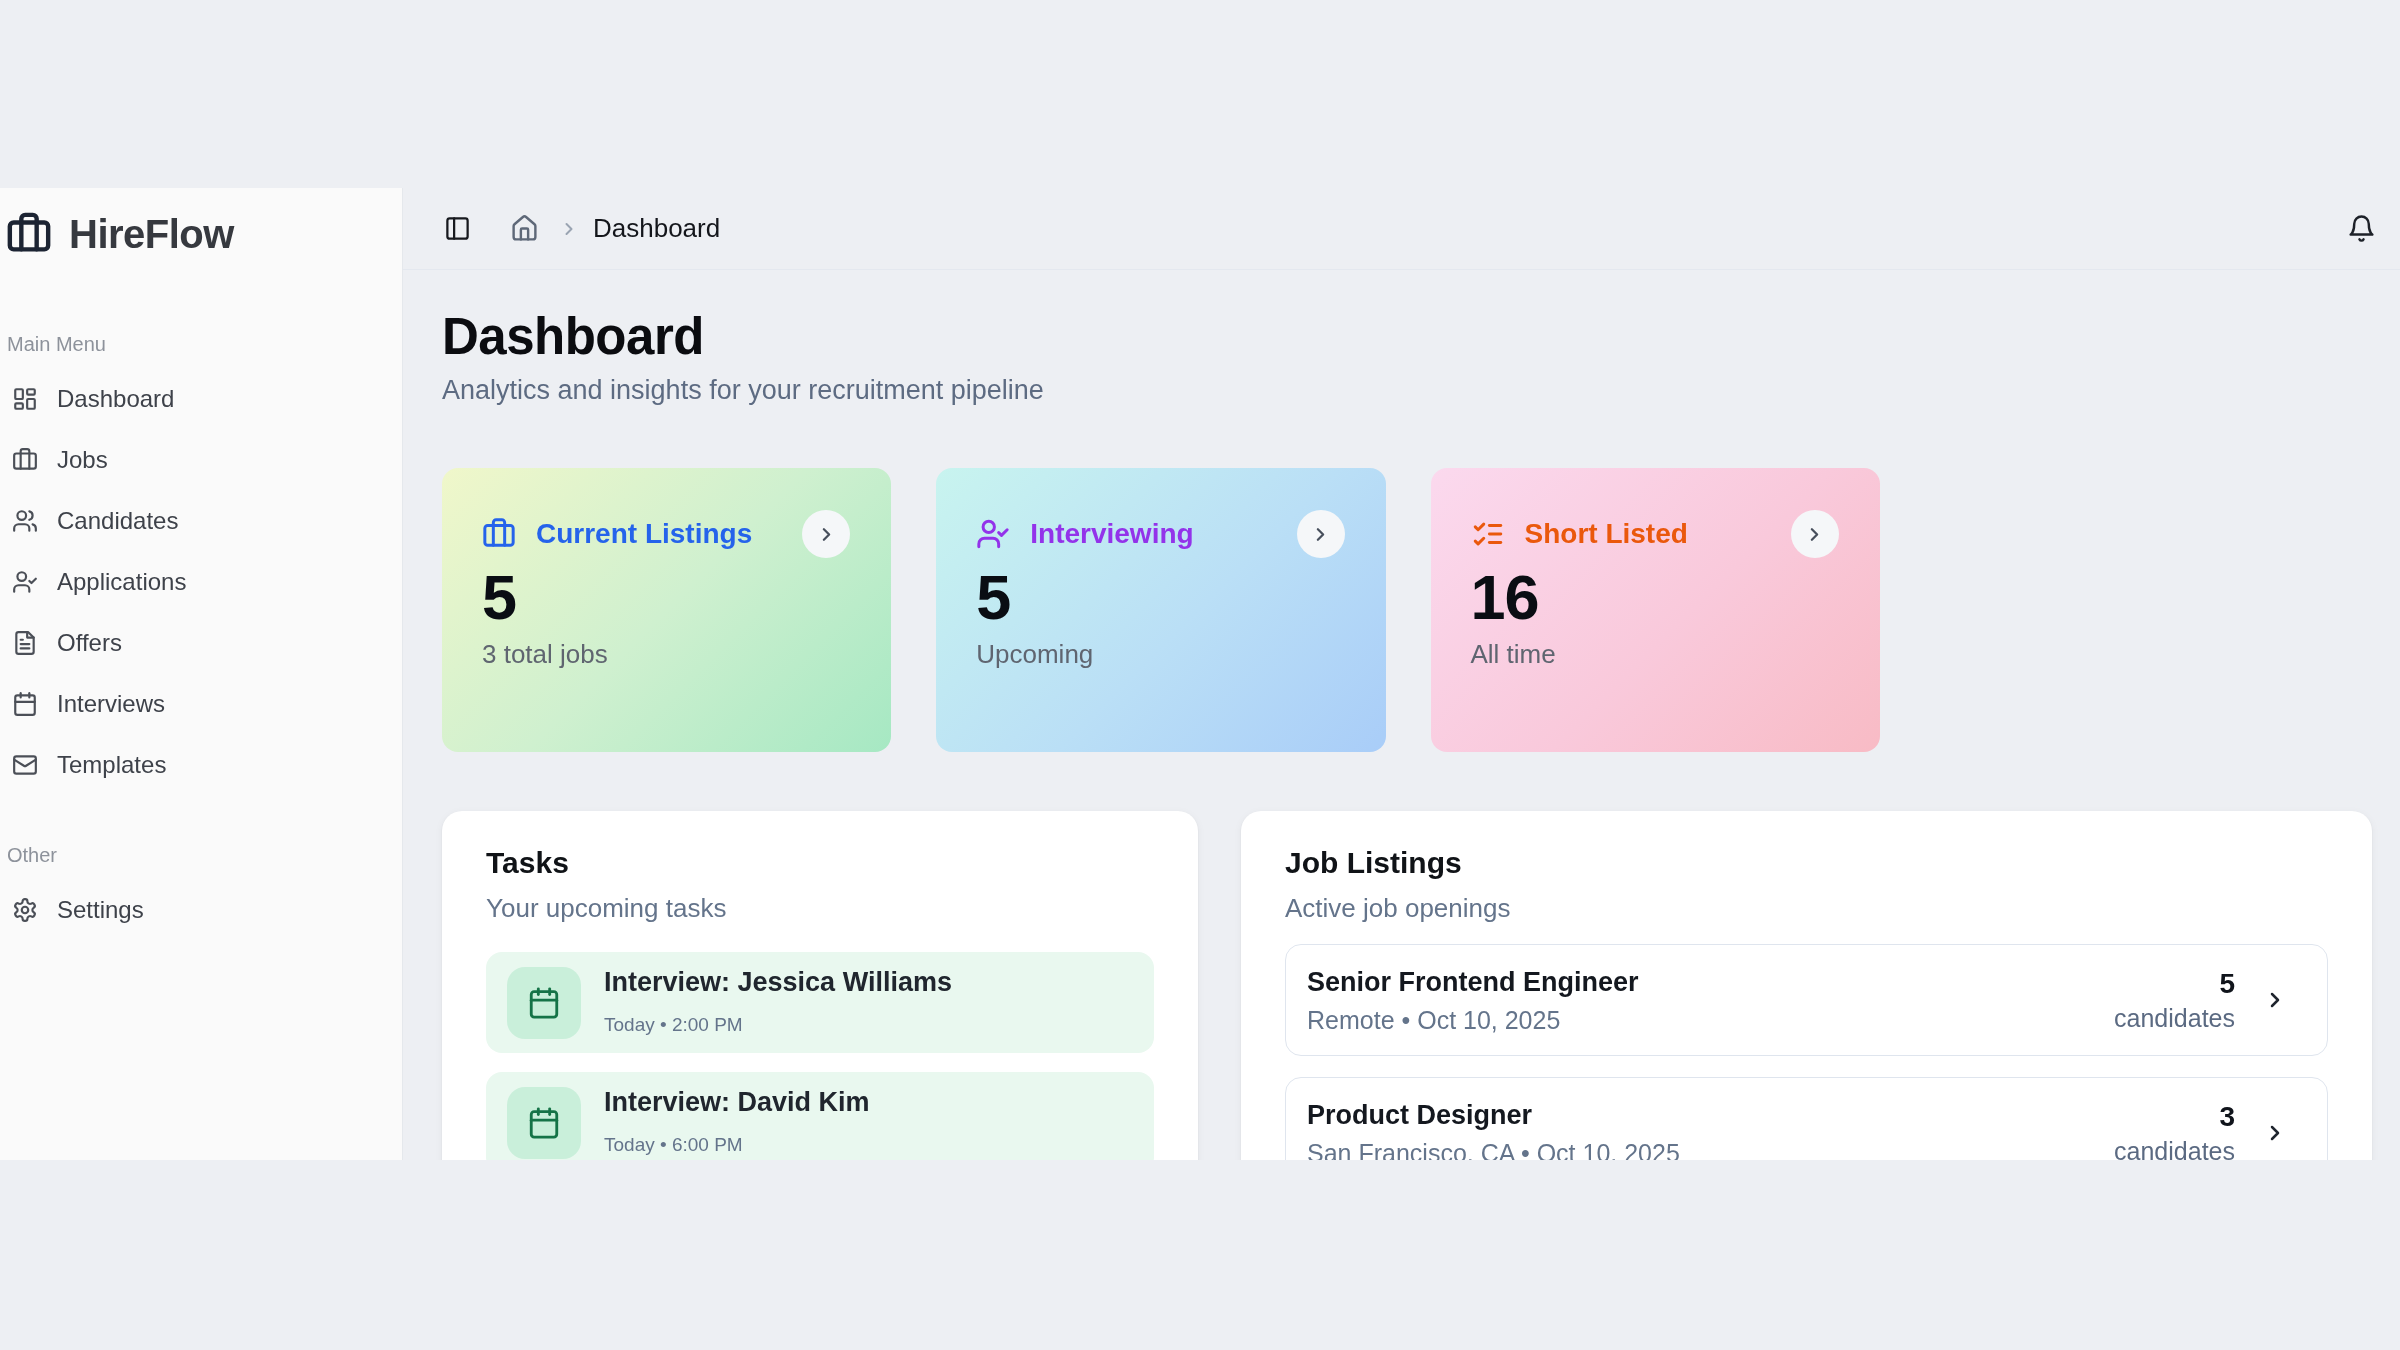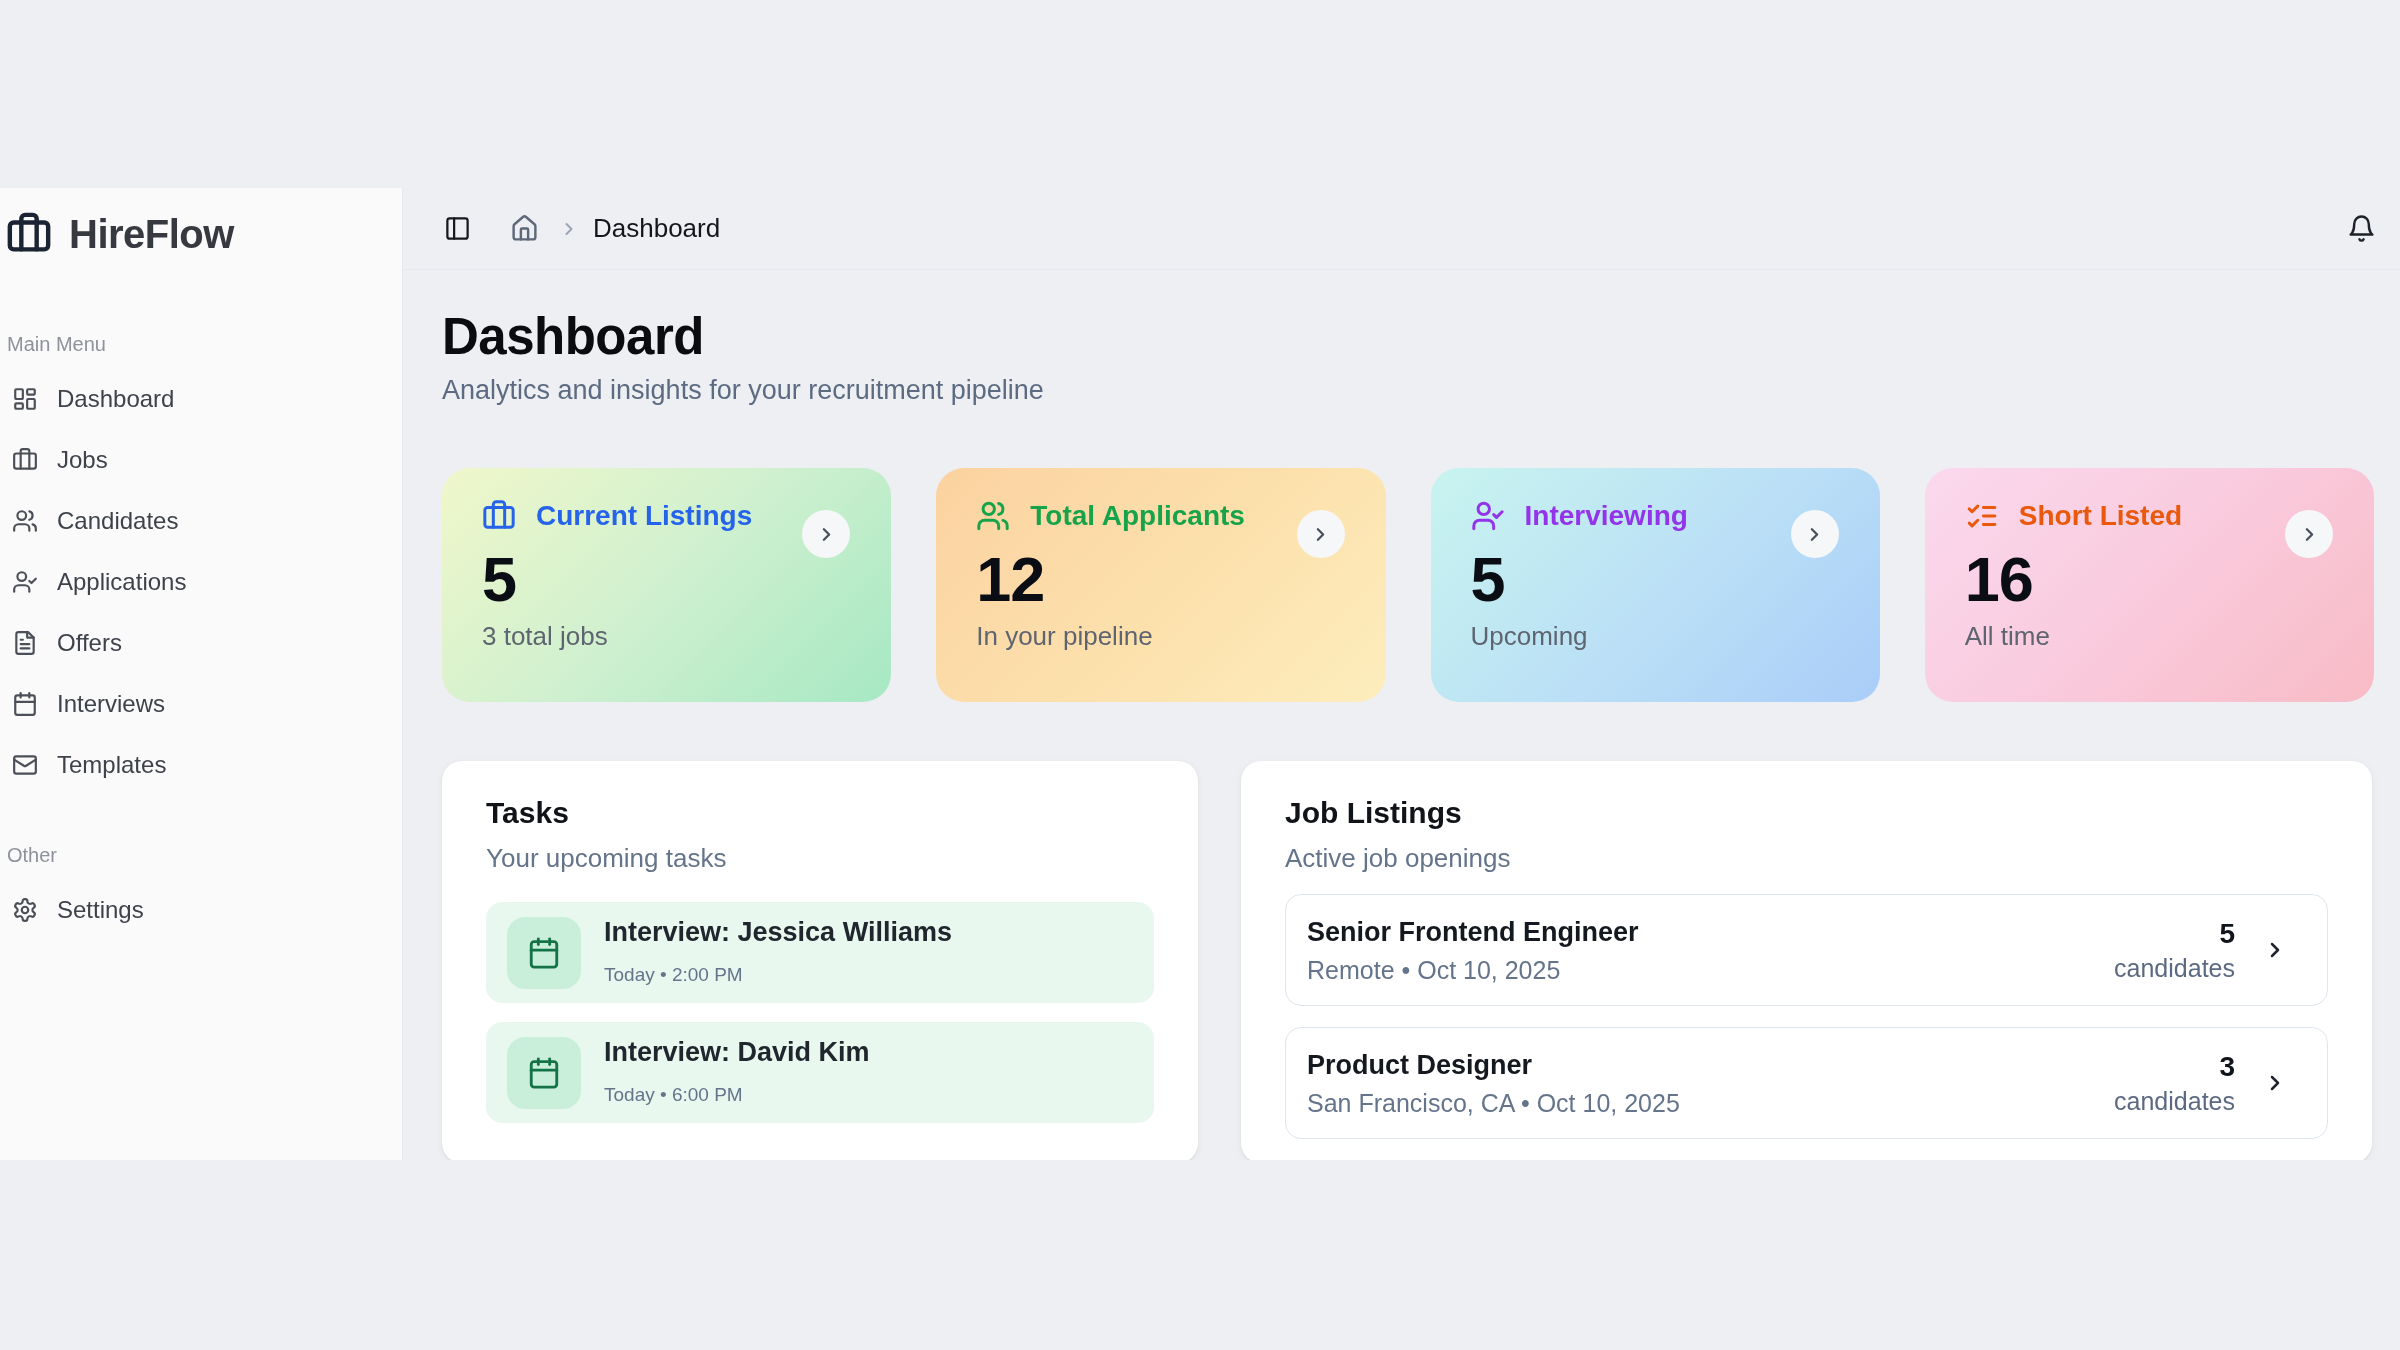--- a/index.html
+++ b/index.html
@@ -36,21 +36,21 @@
   .crumb{margin-left:14px;font-size:26px;color:#14161b}
   .tb-bell{margin-left:auto;color:#1d2128;cursor:pointer}
   .tb-bell svg{width:29px;height:29px;stroke-width:2}
 
   .content{padding:39px 26px 0 39px}
   h1.page-title{margin:0;font-size:51px;line-height:56px;font-weight:bold;color:#0b0c10;letter-spacing:-.5px}
   .page-sub{margin:10px 0 0;font-size:27px;line-height:31px;color:#5d6b82}
 
   
   .stats{display:grid;grid-template-columns:repeat(4,1fr);gap:45px;margin-top:62px}
-  .stat-card{height:234px;border-radius:28px;padding:31px 40px 0;box-sizing:border-box;position:relative;cursor:pointer}
+  .stat-card{height:284px;border-radius:16px;padding:49px 40px 0;box-sizing:border-box;position:relative;cursor:pointer}
   .stat-head{display:flex;align-items:center;gap:20px;font-size:28px;font-weight:bold}
   .stat-head [data-icon] svg{width:34px;height:34px;stroke-width:2.1}
   .stat-chevron{position:absolute;top:42px;right:41px;width:48px;height:48px;border-radius:50%;background:#f5f7f9;display:flex;align-items:center;justify-content:center;color:#474f5c;cursor:pointer}
   .stat-chevron svg{width:21px;height:21px;stroke-width:2.6}
   .stat-value{margin-top:14px;font-size:63px;line-height:64px;font-weight:bold;color:#0a0d13;letter-spacing:-1px}
   .stat-caption{margin-top:10px;font-size:26px;line-height:30px;color:#5f6570}
 
   
   .panels{display:grid;grid-template-columns:756px 1131px;gap:43px;margin-top:59px;align-items:start}
   .panel{background:#fff;border-radius:20px;box-shadow:0 1px 2px rgba(15,23,42,.07),0 2px 8px rgba(15,23,42,.05);padding:35px 44px;box-sizing:border-box;height:402px;overflow:hidden}
@@ -233,42 +233,20 @@
             <span data-icon="chevron-right">
                 <svg viewBox="0 0 24 24" fill="none" stroke="currentColor" stroke-width="2" stroke-linecap="round" stroke-linejoin="round">
                   <path d="m9 18 6-6-6-6"></path>
                 </svg>
               </span>
           </div>
           <div class="stat-value">5</div>
           <div class="stat-caption">3 total jobs</div>
         </div>
 
-        <div class="stat-card" style="background: linear-gradient(135deg, rgb(251, 210, 160) 0%, rgb(252, 225, 173) 55%, rgb(253, 237, 189) 100%);">
-          <div class="stat-head" style="color: rgb(22, 163, 74);">
-            <span data-icon="users">
-                <svg viewBox="0 0 24 24" fill="none" stroke="currentColor" stroke-width="2" stroke-linecap="round" stroke-linejoin="round">
-                  <path d="M16 21v-2a4 4 0 0 0-4-4H6a4 4 0 0 0-4 4v2"></path>
-                  <circle cx="9" cy="7" r="4"></circle>
-                  <path d="M22 21v-2a4 4 0 0 0-3-3.87"></path>
-                  <path d="M16 3.13a4 4 0 0 1 0 7.75"></path>
-                </svg>
-              </span>
-            <span>Total Applicants</span>
-          </div>
-          <div class="stat-chevron">
-            <span data-icon="chevron-right">
-                <svg viewBox="0 0 24 24" fill="none" stroke="currentColor" stroke-width="2" stroke-linecap="round" stroke-linejoin="round">
-                  <path d="m9 18 6-6-6-6"></path>
-                </svg>
-              </span>
-          </div>
-          <div class="stat-value">12</div>
-          <div class="stat-caption">In your pipeline</div>
-        </div>
 
         <div class="stat-card" style="background: linear-gradient(135deg, rgb(200, 244, 239) 0%, rgb(186, 223, 246) 55%, rgb(169, 205, 248) 100%);">
           <div class="stat-head" style="color: rgb(147, 51, 234);">
             <span data-icon="user-check">
                 <svg viewBox="0 0 24 24" fill="none" stroke="currentColor" stroke-width="2" stroke-linecap="round" stroke-linejoin="round">
                   <path d="M16 21v-2a4 4 0 0 0-4-4H6a4 4 0 0 0-4 4v2"></path>
                   <circle cx="9" cy="7" r="4"></circle>
                   <path d="m16 11 2 2 4-4"></path>
                 </svg>
               </span>

